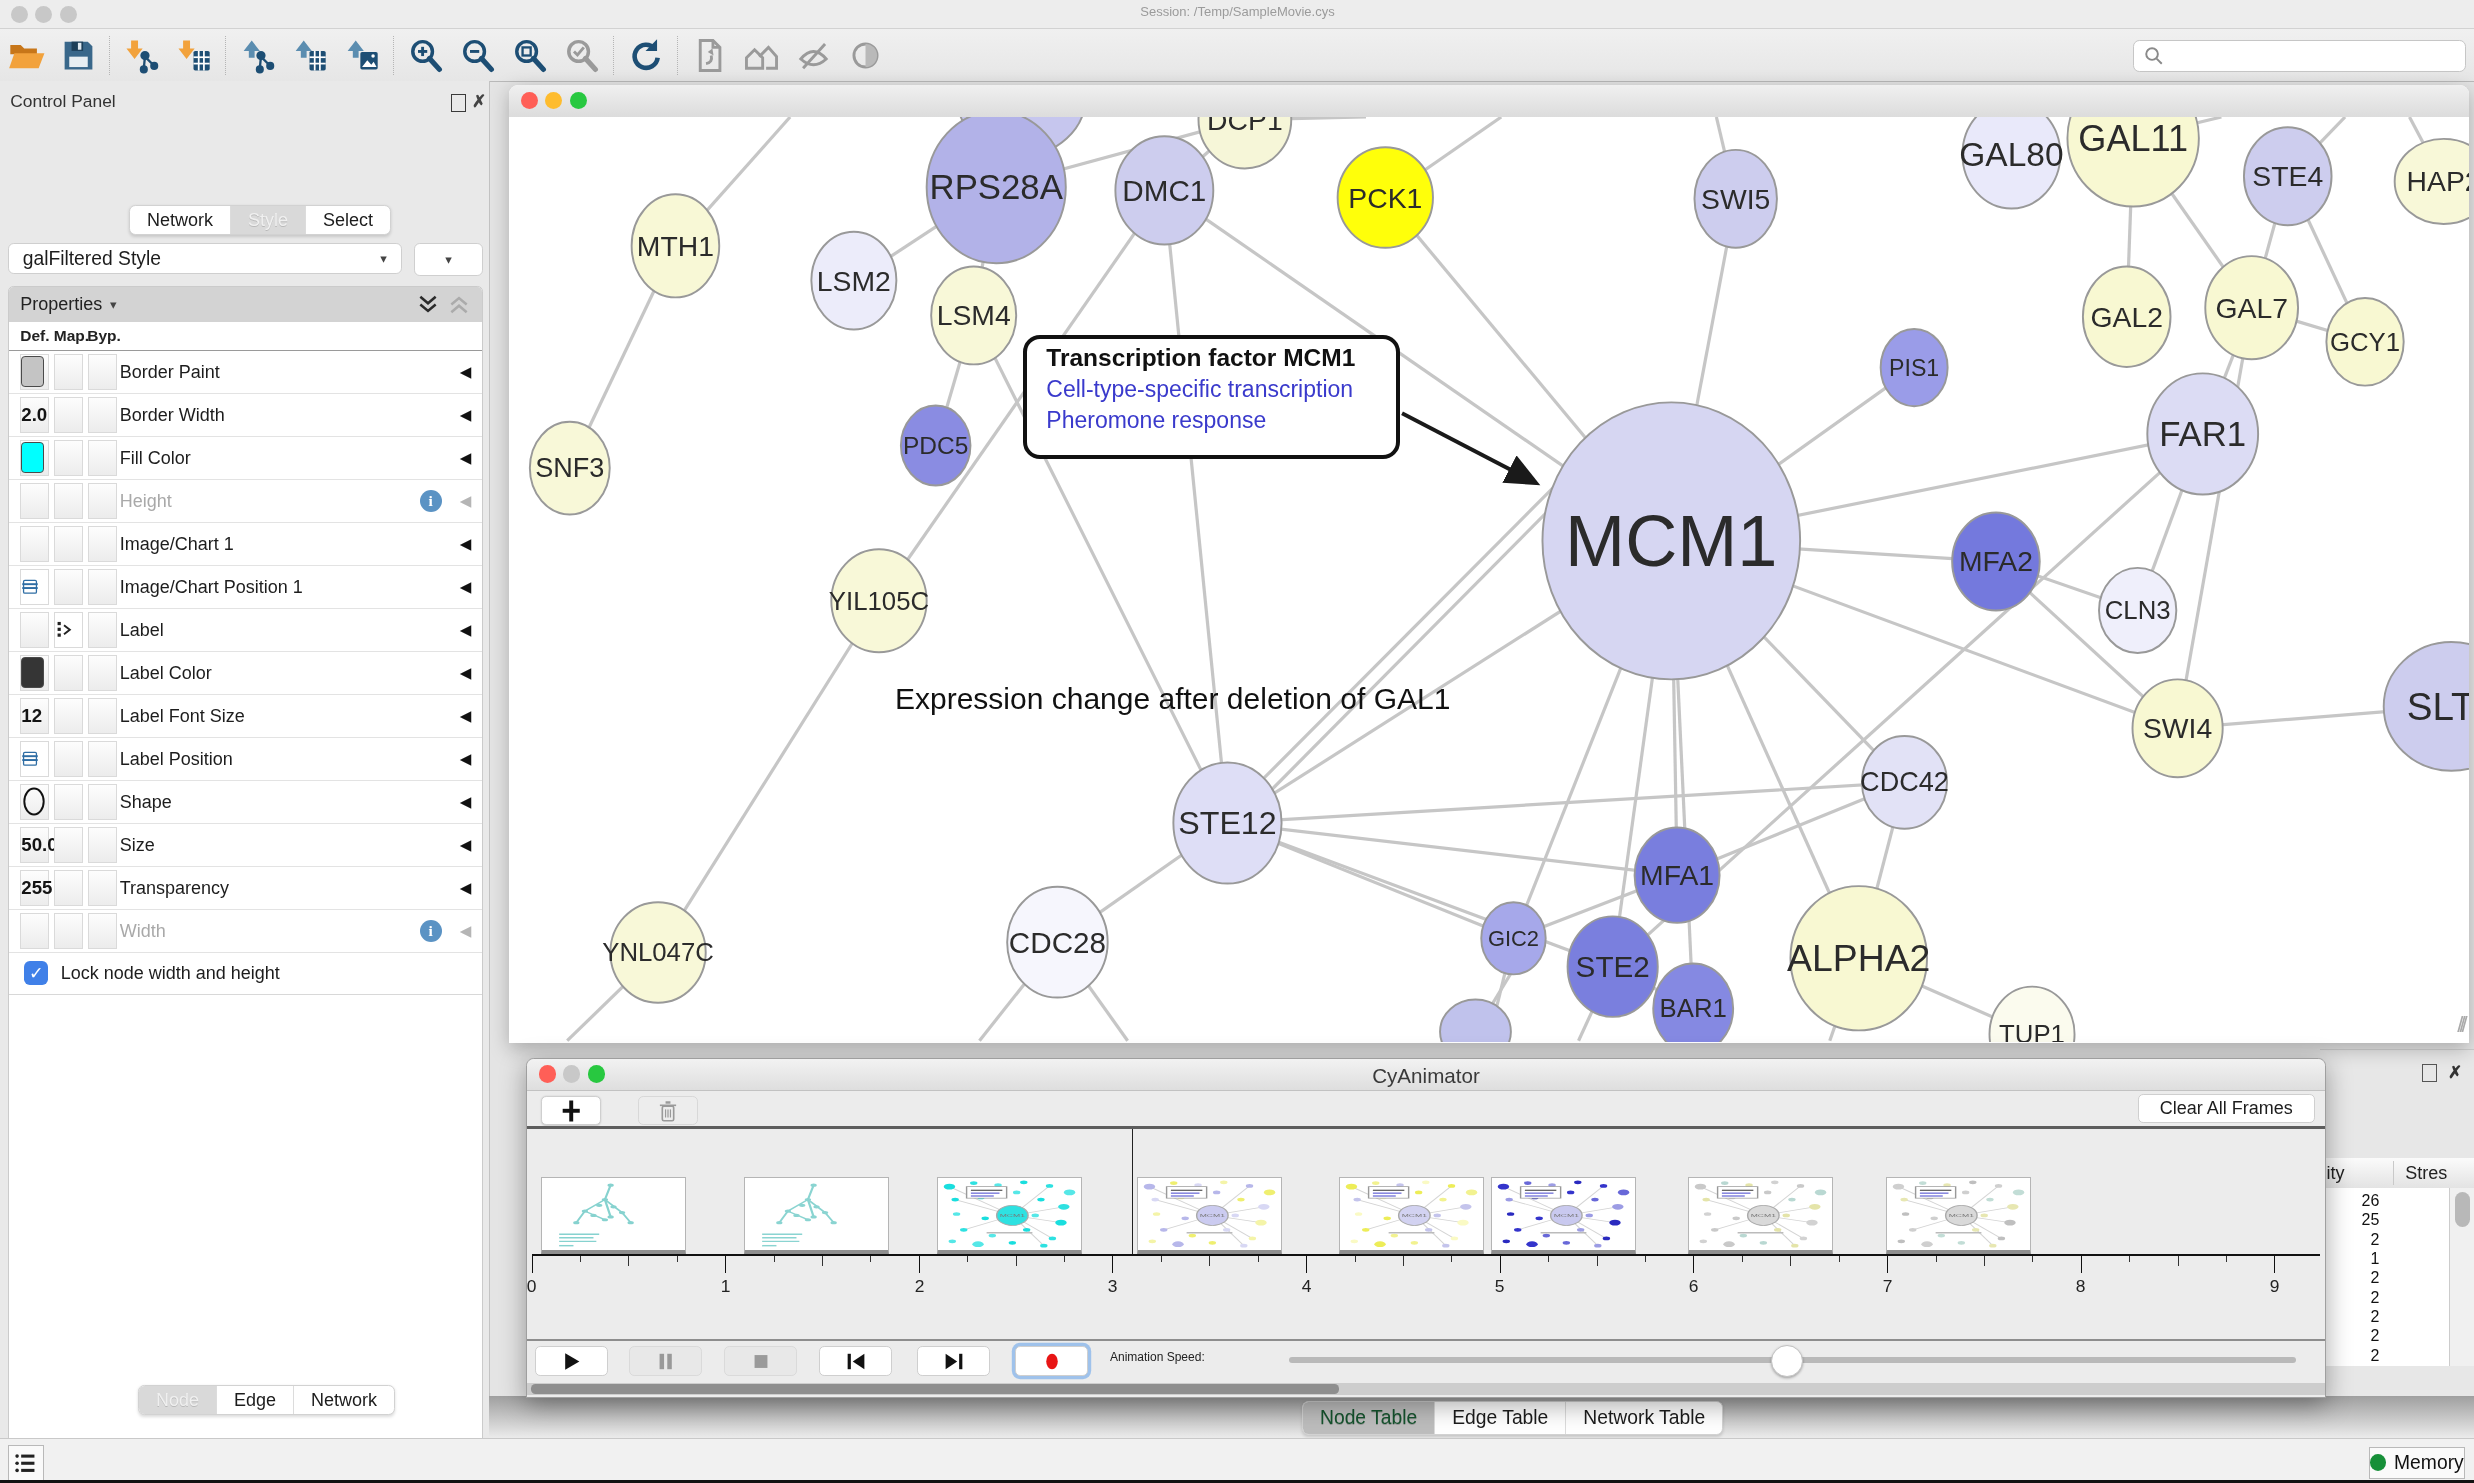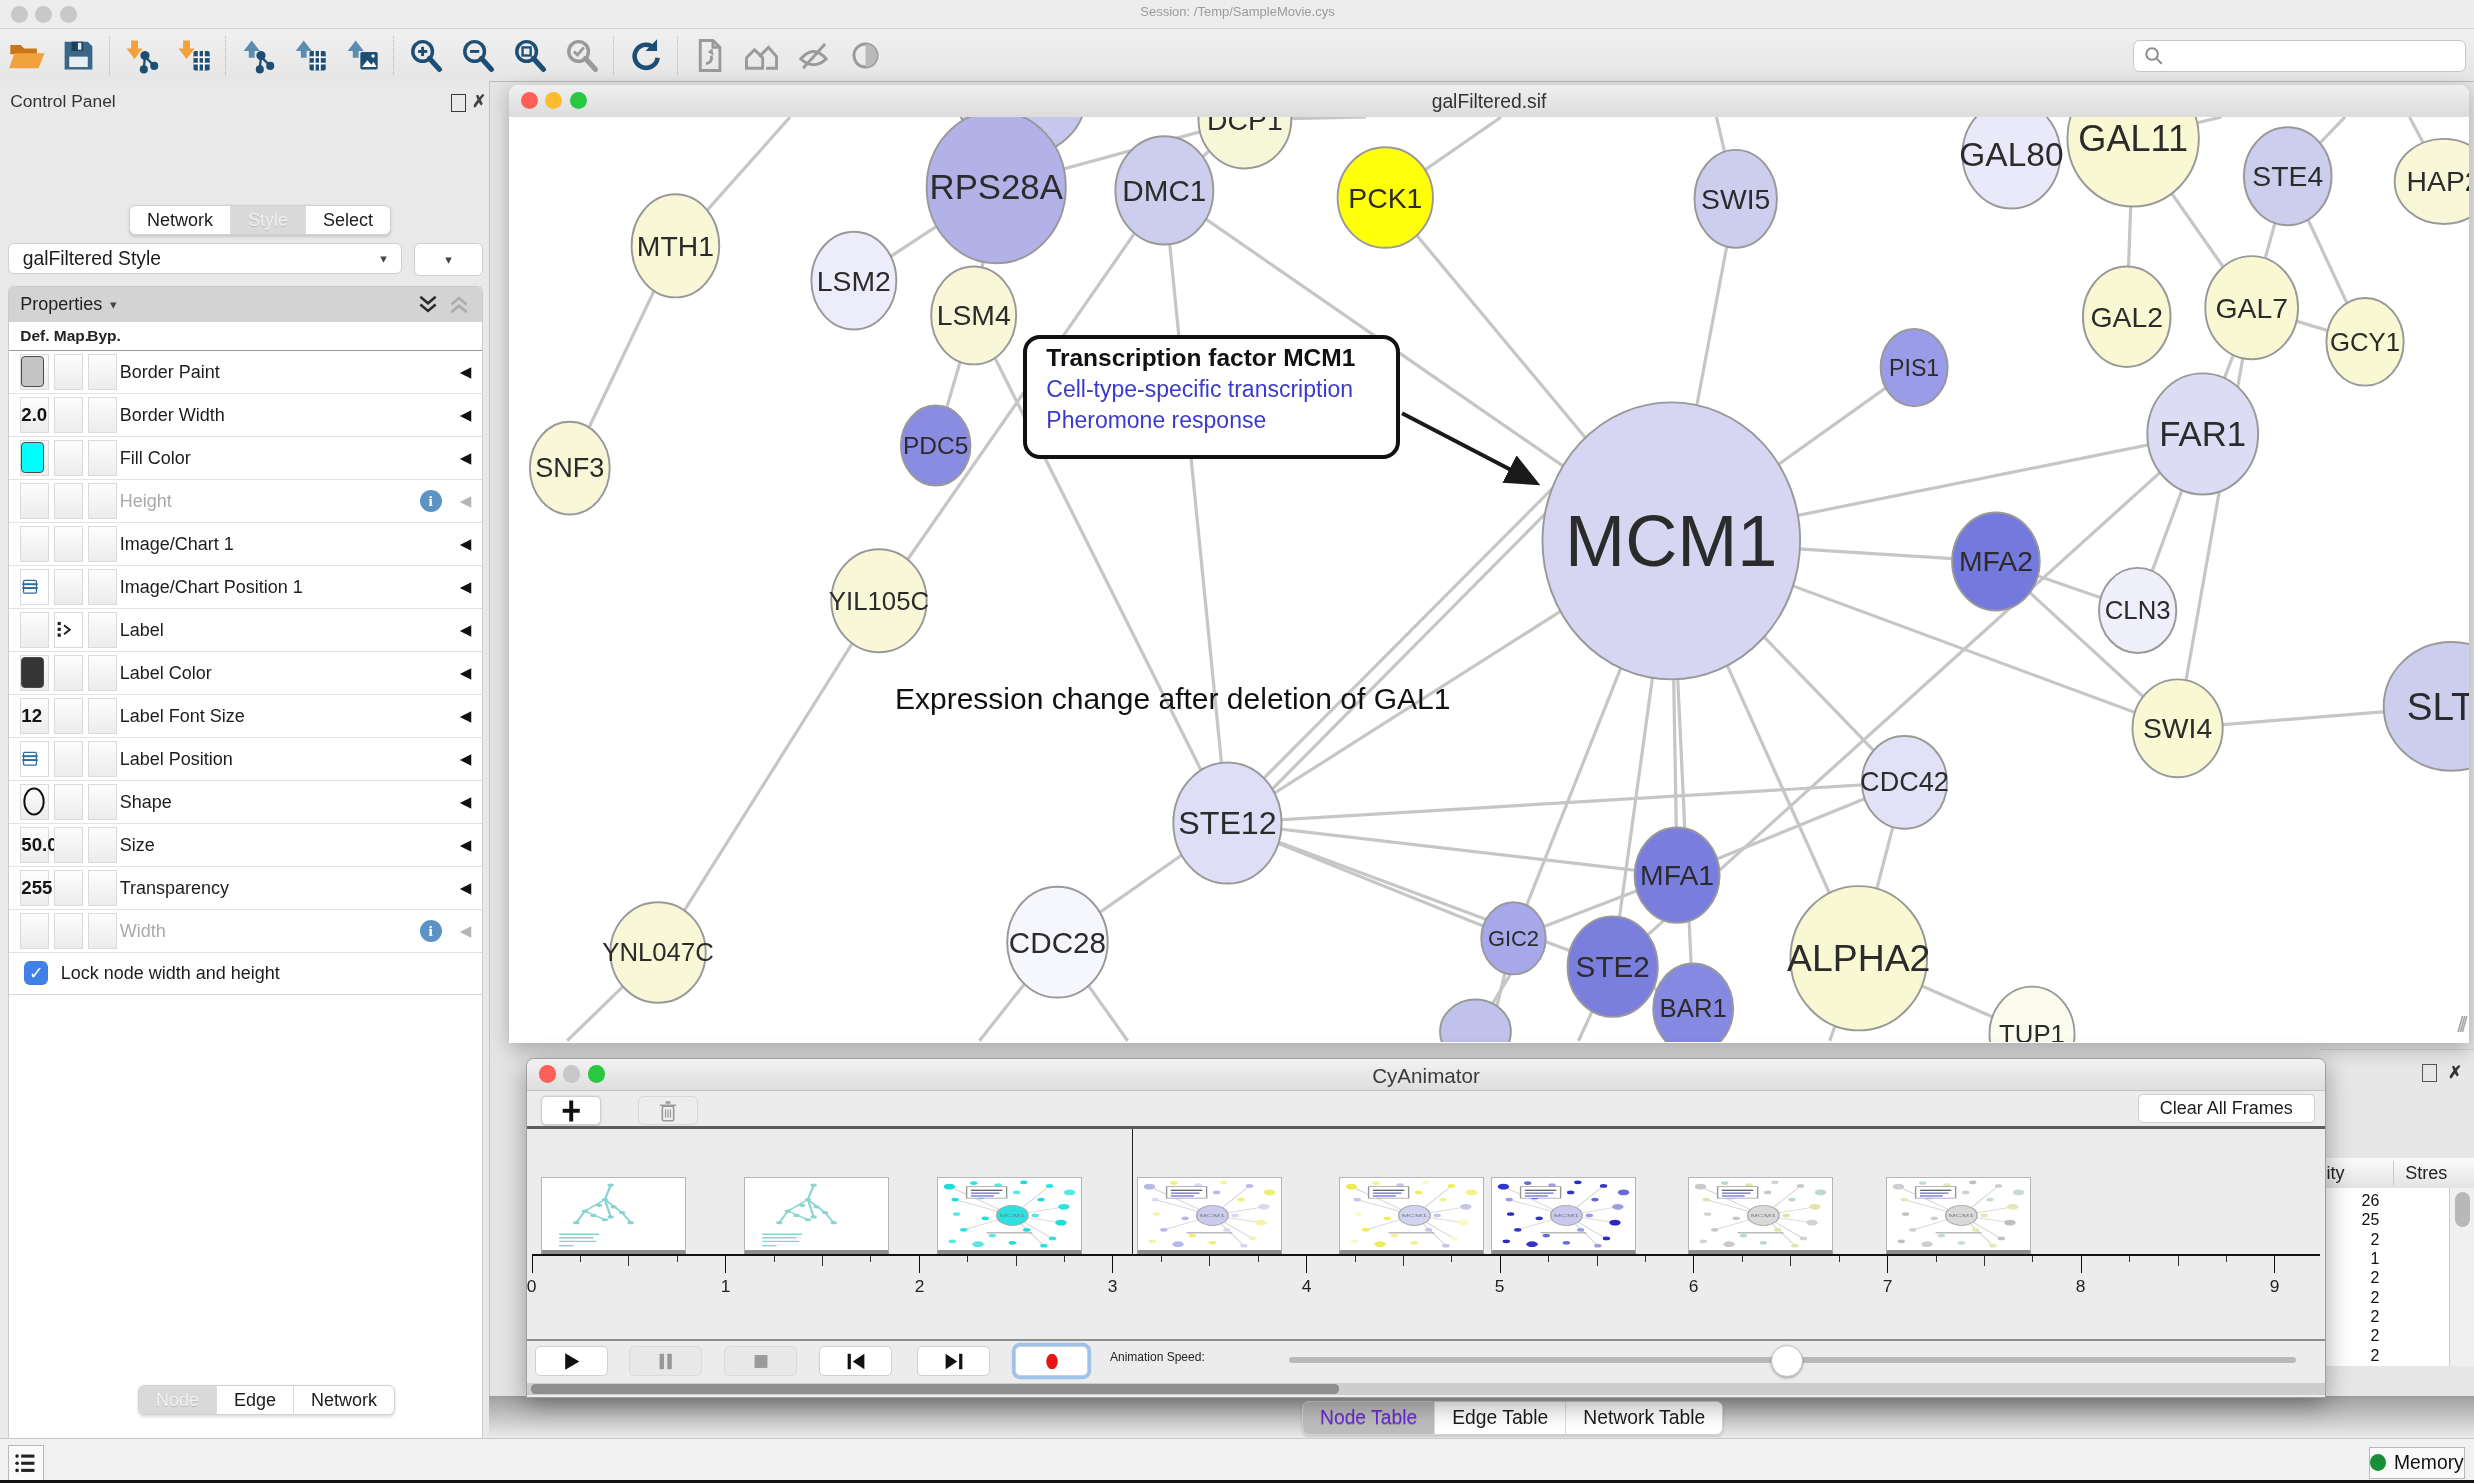--- a/index.html
+++ b/index.html
@@ -105,21 +105,21 @@
   #rpanel-head{left:1.3px;top:108px;width:153px;height:30px;background:linear-gradient(#fbfbfb,#e3e3e3);border-bottom:0.6px solid #b5b5b5;
                font-size:18px;color:#222}
   #rpanel-body{left:1.3px;top:138px;width:128px;height:178px;background:#fff;overflow:hidden}
   .rv{position:absolute;right:70px;width:64px;text-align:right;font-size:16px;color:#111}
   #rscroll{left:129px;top:138px;width:24.5px;height:178px;background:#f0f0f0;border-left:0.6px solid #ccc}
   #rthumb{left:4.5px;top:3.9px;width:15.5px;height:35px;background:#b8b8b8;border-radius:7.7px}
   
   #tabstrip{left:489px;top:1396px;width:1986px;height:43px;background:linear-gradient(#9f9f9f,#ededed)}
   #tabstrip .seg{top:5.2px;left:813px;height:32px}
   #tabstrip .seg>div{font-size:19.3px}
-  #tabstrip .seg>div.sel{background:#bdbdbd;color:#6d28d9;text-shadow:0 0.6px 0.6px rgba(0,0,0,.2)}
+  #tabstrip .seg>div.sel{background:#bdbdbd;color:#14532d;text-shadow:0 0.6px 0.6px rgba(0,0,0,.2)}
   #statusbar{left:0;top:1438px;width:2475px;height:41px;background:#f1f1f1;border-top:0.6px solid #c9c9c9}
   #list-btn{left:7.7px;top:6.4px;width:34px;height:34px;background:#fafafa;border:0.6px solid #b9b9b9;display:flex;align-items:center;justify-content:center}
   #memory-btn{right:10.3px;top:7.7px;width:94px;height:30px;background:#fafafa;border:1.3px solid #b9b9b9;
               display:flex;align-items:center;justify-content:center;gap:7.7px;font-size:19.3px;color:#111}
   #memory-dot{width:17px;height:17px;border-radius:50%;background:#168f38}
   #bottom-black{left:0;top:1480px;width:2475px;height:3.9px;background:#111}
 </style>
 </head>
 <body>
 
@@ -482,21 +482,20 @@
   <div id="rscroll" class="abs">
       <div id="rthumb" class="abs"></div>
     </div>
 </div>
 
 <div id="net-win" class="abs">
   <div id="net-titlebar" class="abs">
     <div class="abs mac-dot" style="left:11.6px;background:#ff5f57"></div>
     <div class="abs mac-dot" style="left:36px;background:#febc2e"></div>
     <div class="abs mac-dot" style="left:61px;background:#28c840"></div>
-    <div id="net-title" class="abs">galFiltered.sif</div>
   </div>
   <div id="net-canvas" class="abs">
     <svg id="net-svg" viewBox="790 182 3042 1436">
         <g>
           <line x1="1585" y1="150" x2="1546" y2="291" stroke="#c6c6c6" stroke-width="5"></line>
           <line x1="1585" y1="150" x2="1932" y2="186" stroke="#c6c6c6" stroke-width="5"></line>
           <line x1="1546" y1="291" x2="1325" y2="436" stroke="#c6c6c6" stroke-width="5"></line>
           <line x1="1546" y1="291" x2="1511" y2="490" stroke="#c6c6c6" stroke-width="5"></line>
           <line x1="1546" y1="291" x2="1932" y2="186" stroke="#c6c6c6" stroke-width="5"></line>
           <line x1="1807" y1="296" x2="1932" y2="186" stroke="#c6c6c6" stroke-width="5"></line>

